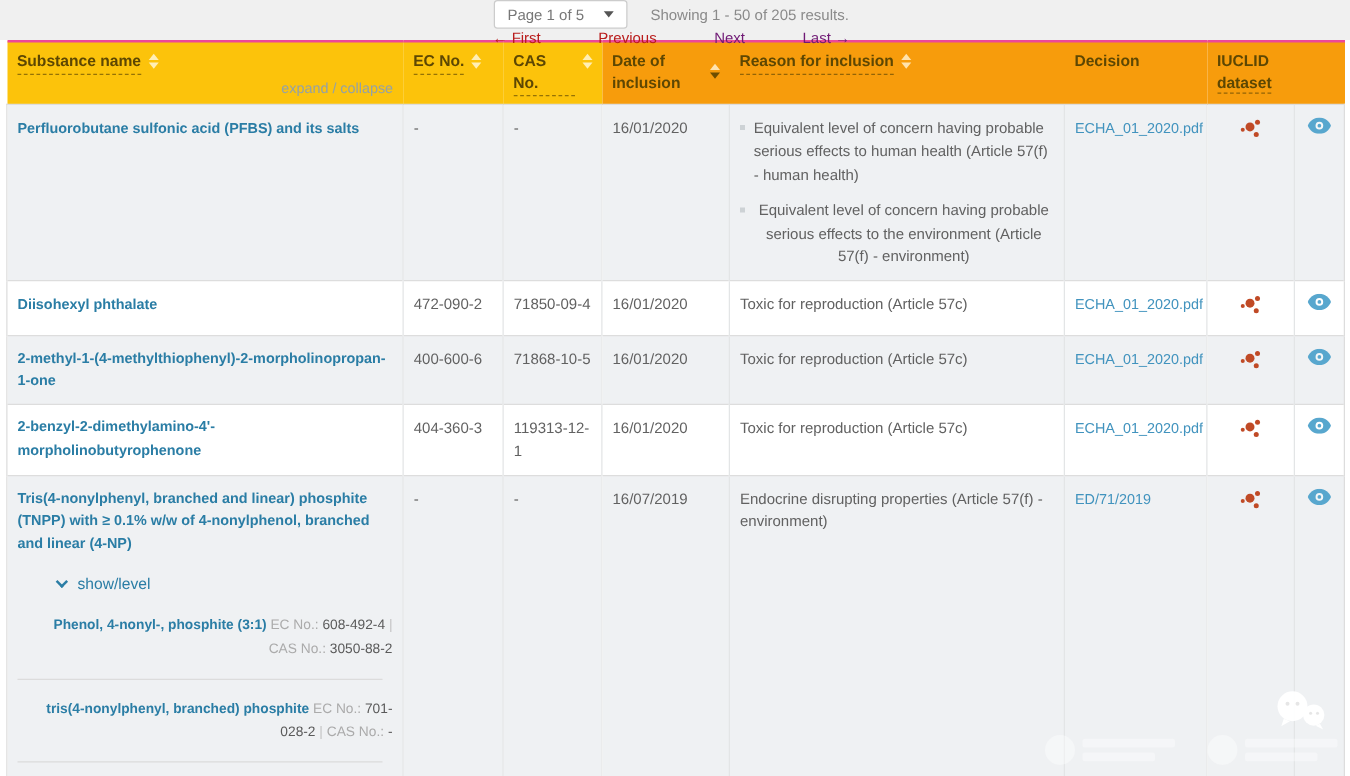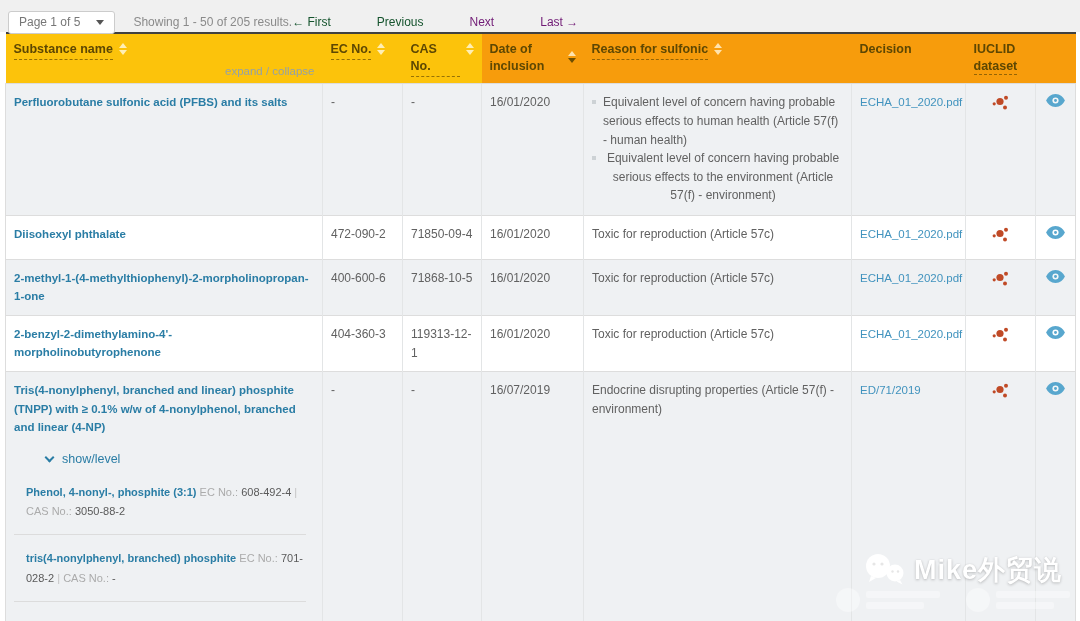--- a/index.html
+++ b/index.html
@@ -20,48 +20,50 @@
     background:#FFFFFF;
     position:relative;
     font-size:12px;
     color:var(--body-gray);
   }
 
   
   .topbar{
     height:32px;background:#F0F0F0;
     display:flex;align-items:center;
-    padding:12px 14px 0 8px;
+    padding:0 14px 0 8px;
+    justify-content:space-between;
+    flex-direction:column;
   }
   .topbar-left{display:flex;align-items:center;gap:8px;}
   .selectbox{
     display:inline-flex;align-items:center;gap:16px;
     background:#FFFFFF;border:1px solid #CCCCCC;border-radius:3px;
     padding:3px 10px;color:#777777;cursor:pointer;height:23px;
   }
   .caret-down{
     width:0;height:0;border-left:4px solid transparent;border-right:4px solid transparent;
     border-top:5px solid #555555;
   }
   .showing{color:#8A8A8A;margin-left:10px;}
   .pager{display:flex;align-items:center;gap:46px;}
-  .pager .pg-disabled{color:#14532d;cursor:default;text-decoration:none;}
+  .pager .pg-disabled{color:#b91c1c;cursor:default;text-decoration:none;}
   .pager .pg-link{color:#701a75;cursor:pointer;text-decoration:none;}
 
   
   table{border-collapse:collapse;table-layout:fixed;width:1070px;margin-left:5px;}
   col.c-sub{width:317px;} col.c-ec{width:80px;} col.c-cas{width:79px;}
   col.c-date{width:102px;} col.c-reason{width:268px;} col.c-dec{width:114px;}
   col.c-iuclid{width:70px;} col.c-eye{width:40px;}
 
   thead th{
     height:42px;vertical-align:top;text-align:left;
     padding:7px 8px 4px 8px;color:var(--hdr-text);
     font-size:12.5px;font-weight:bold;line-height:1.35;
-    border-top:2px solid #404040;
+    border-top:2px solid #ec4899;
   }
   th.th-yellow{background:var(--yellow);}
   th.th-orange{background:var(--orange);}
   .th-line{display:flex;align-items:flex-start;gap:6px;}
   .dashed{border-bottom:1px dashed rgba(93,71,3,.65);padding-bottom:1px;}
   .sort{display:inline-flex;flex-direction:column;gap:2px;margin-top:2px;}
   .tri-up{width:0;height:0;border-left:4px solid transparent;border-right:4px solid transparent;border-bottom:5px solid #FFEFB5;}
   .tri-down{width:0;height:0;border-left:4px solid transparent;border-right:4px solid transparent;border-top:5px solid #FFEFB5;}
   .th-orange .tri-up{border-bottom-color:#FFE3AE;}
   .th-orange .tri-down{border-top-color:#FFE3AE;}
@@ -78,30 +80,30 @@
     font-size:12px;line-height:1.55;color:var(--body-gray);
     overflow:hidden;
   }
   tbody td:first-child{border-left:1px solid var(--border);}
   tbody td:last-child{border-right:1px solid var(--border);}
   tr.alt td{background:var(--alt-row);}
   tr.plain td{background:#FFFFFF;}
 
   .subst{color:var(--teal);font-weight:bold;font-size:11.5px;line-height:1.6;text-decoration:none;display:inline-block;cursor:pointer;}
   .dec-link{color:var(--dec-link);text-decoration:none;cursor:pointer;font-size:11.5px;}
-  .reason-item{display:flex;gap:7px;margin-bottom:0;}
+  .reason-item{display:flex;gap:7px;margin-bottom:10px;}
   .reason-item:last-child{margin-bottom:0;text-align:center;}
   .bullet{flex:0 0 4px;width:4px;height:4px;background:#CDD2D5;margin-top:7px;}
   .icon-cell{text-align:center;padding-top:10px;cursor:pointer;}
 
   
   .showhide{display:flex;align-items:center;gap:9px;margin:13px 0 6px 32px;cursor:pointer;}
   .chev{width:7px;height:7px;border-right:2px solid var(--teal);border-bottom:2px solid var(--teal);transform:rotate(45deg);margin-top:-4px;}
   .showhide-label{color:var(--teal);font-size:12.5px;}
-  .sub-item{margin:14px 0 0 12px;font-size:11px;line-height:1.75;}
+  .sub-item{margin:14px 0 0 12px;font-size:11px;line-height:1.75;text-align:right;}
   .sub-name{color:var(--teal);font-weight:bold;font-size:11px;cursor:pointer;}
   .sub-label{color:#ABABAB;}
   .sub-val{color:#5A5A5A;}
   .sub-sep{color:#C4C4C4;}
   .sub-divider{border-top:1px solid #DCDCDC;margin:13px 8px 0 0;}
 
   
   .watermark{
     position:absolute;right:18px;top:552px;
     display:flex;align-items:center;gap:8px;
@@ -185,21 +187,21 @@
         <span class="th-line">
           <span>Date of inclusion</span>
           <span class="sort sort-desc" style="margin-top:10px">
               <span class="tri-up"></span>
               <span class="tri-down"></span>
             </span>
         </span>
       </th>
       <th class="th-orange">
         <span class="th-line">
-          <span class="dashed">Reason for sulfonic</span>
+          <span class="dashed">Reason for inclusion</span>
           <span class="sort">
               <span class="tri-up"></span>
               <span class="tri-down"></span>
             </span>
         </span>
       </th>
       <th class="th-orange">
         <span>Decision</span>
       </th>
       <th class="th-orange">
@@ -372,21 +374,20 @@
   <svg width="42" height="34" viewBox="0 0 42 34">
     <circle cx="14" cy="13" r="12" fill="#FFFFFF" fill-opacity="0.95"></circle>
     <circle cx="10" cy="11" r="1.6" fill="#E6E6E6"></circle>
     <circle cx="18" cy="11" r="1.6" fill="#E6E6E6"></circle>
     <path d="M7 23 L5 29 L12 25 Z" fill="#FFFFFF" fill-opacity="0.95"></path>
     <circle cx="31" cy="20" r="8.5" fill="#FFFFFF" fill-opacity="0.95"></circle>
     <circle cx="28.5" cy="18.5" r="1.2" fill="#E6E6E6"></circle>
     <circle cx="34" cy="18.5" r="1.2" fill="#E6E6E6"></circle>
     <path d="M36 27 L38.5 31.5 L32.5 28.5 Z" fill="#FFFFFF" fill-opacity="0.95"></path>
   </svg>
-  <span class="wm-text">Mike外贸说</span>
 </div>
 <div class="wm-ghosts">
   <div class="ghost">
     <span class="g-circle"></span>
     <span class="g-bars">
         <span class="g-bar w1"></span>
         <span class="g-bar w2"></span>
       </span>
   </div>
   <div class="ghost">

